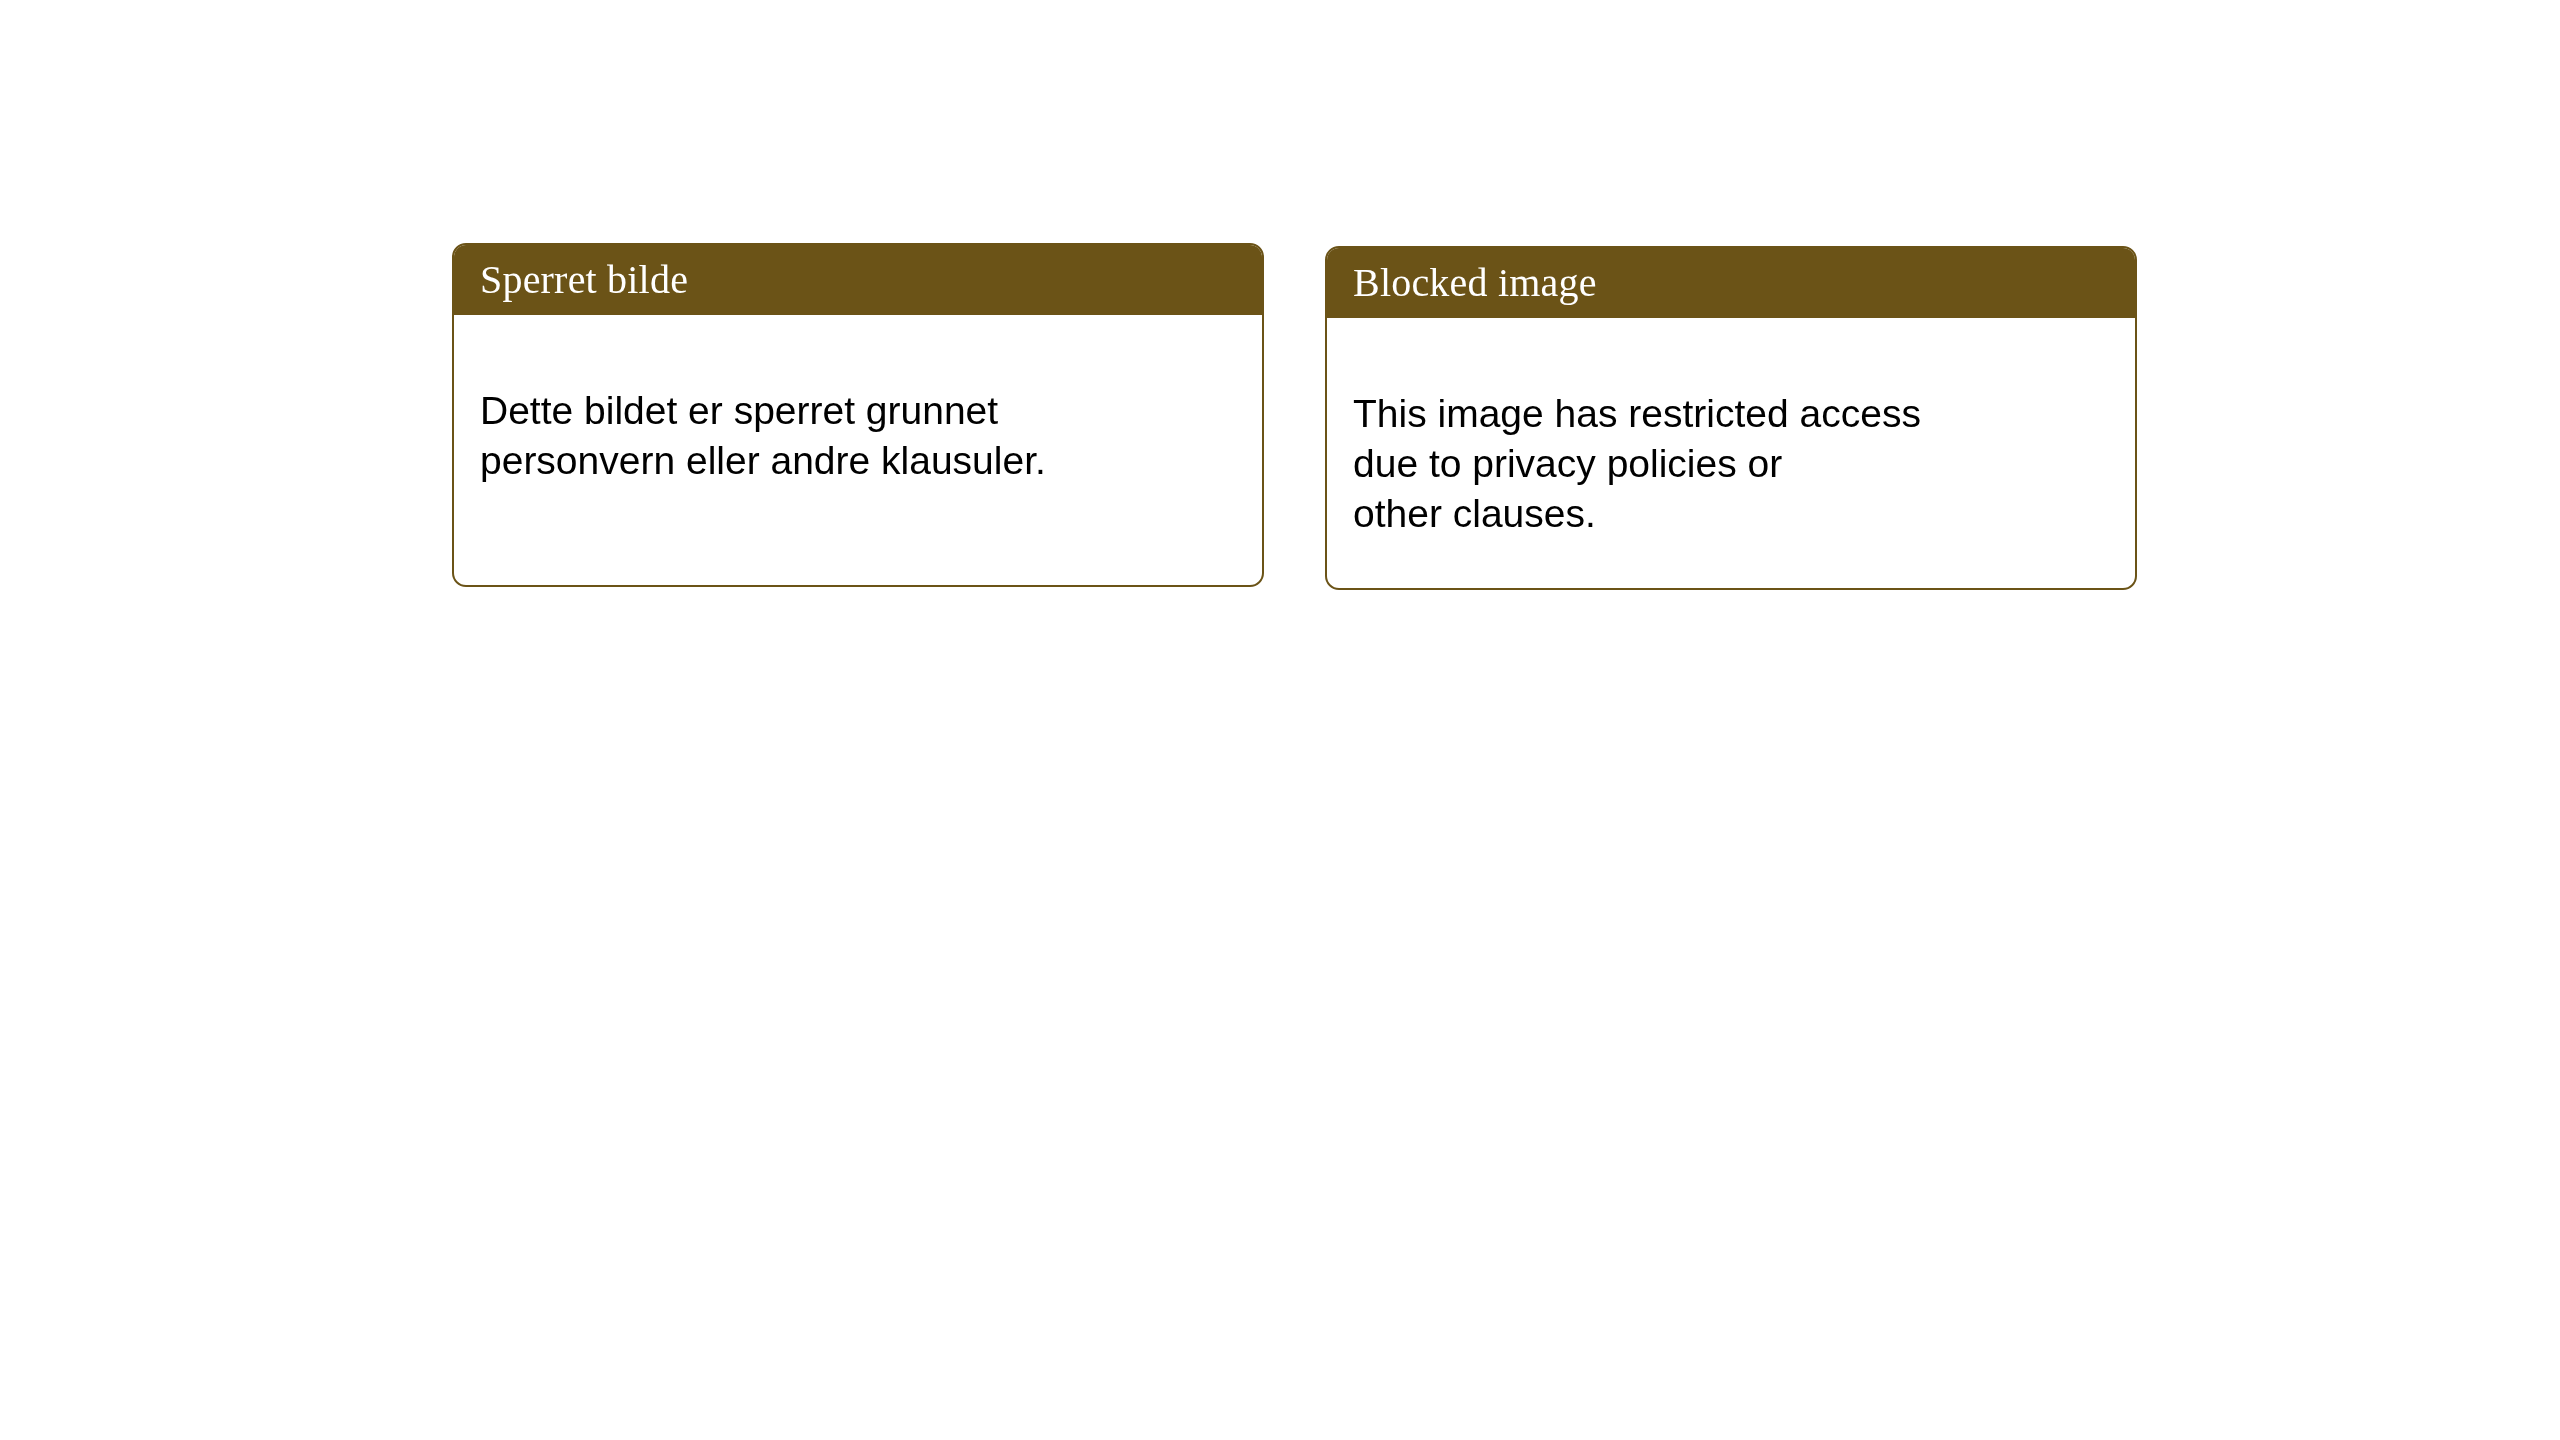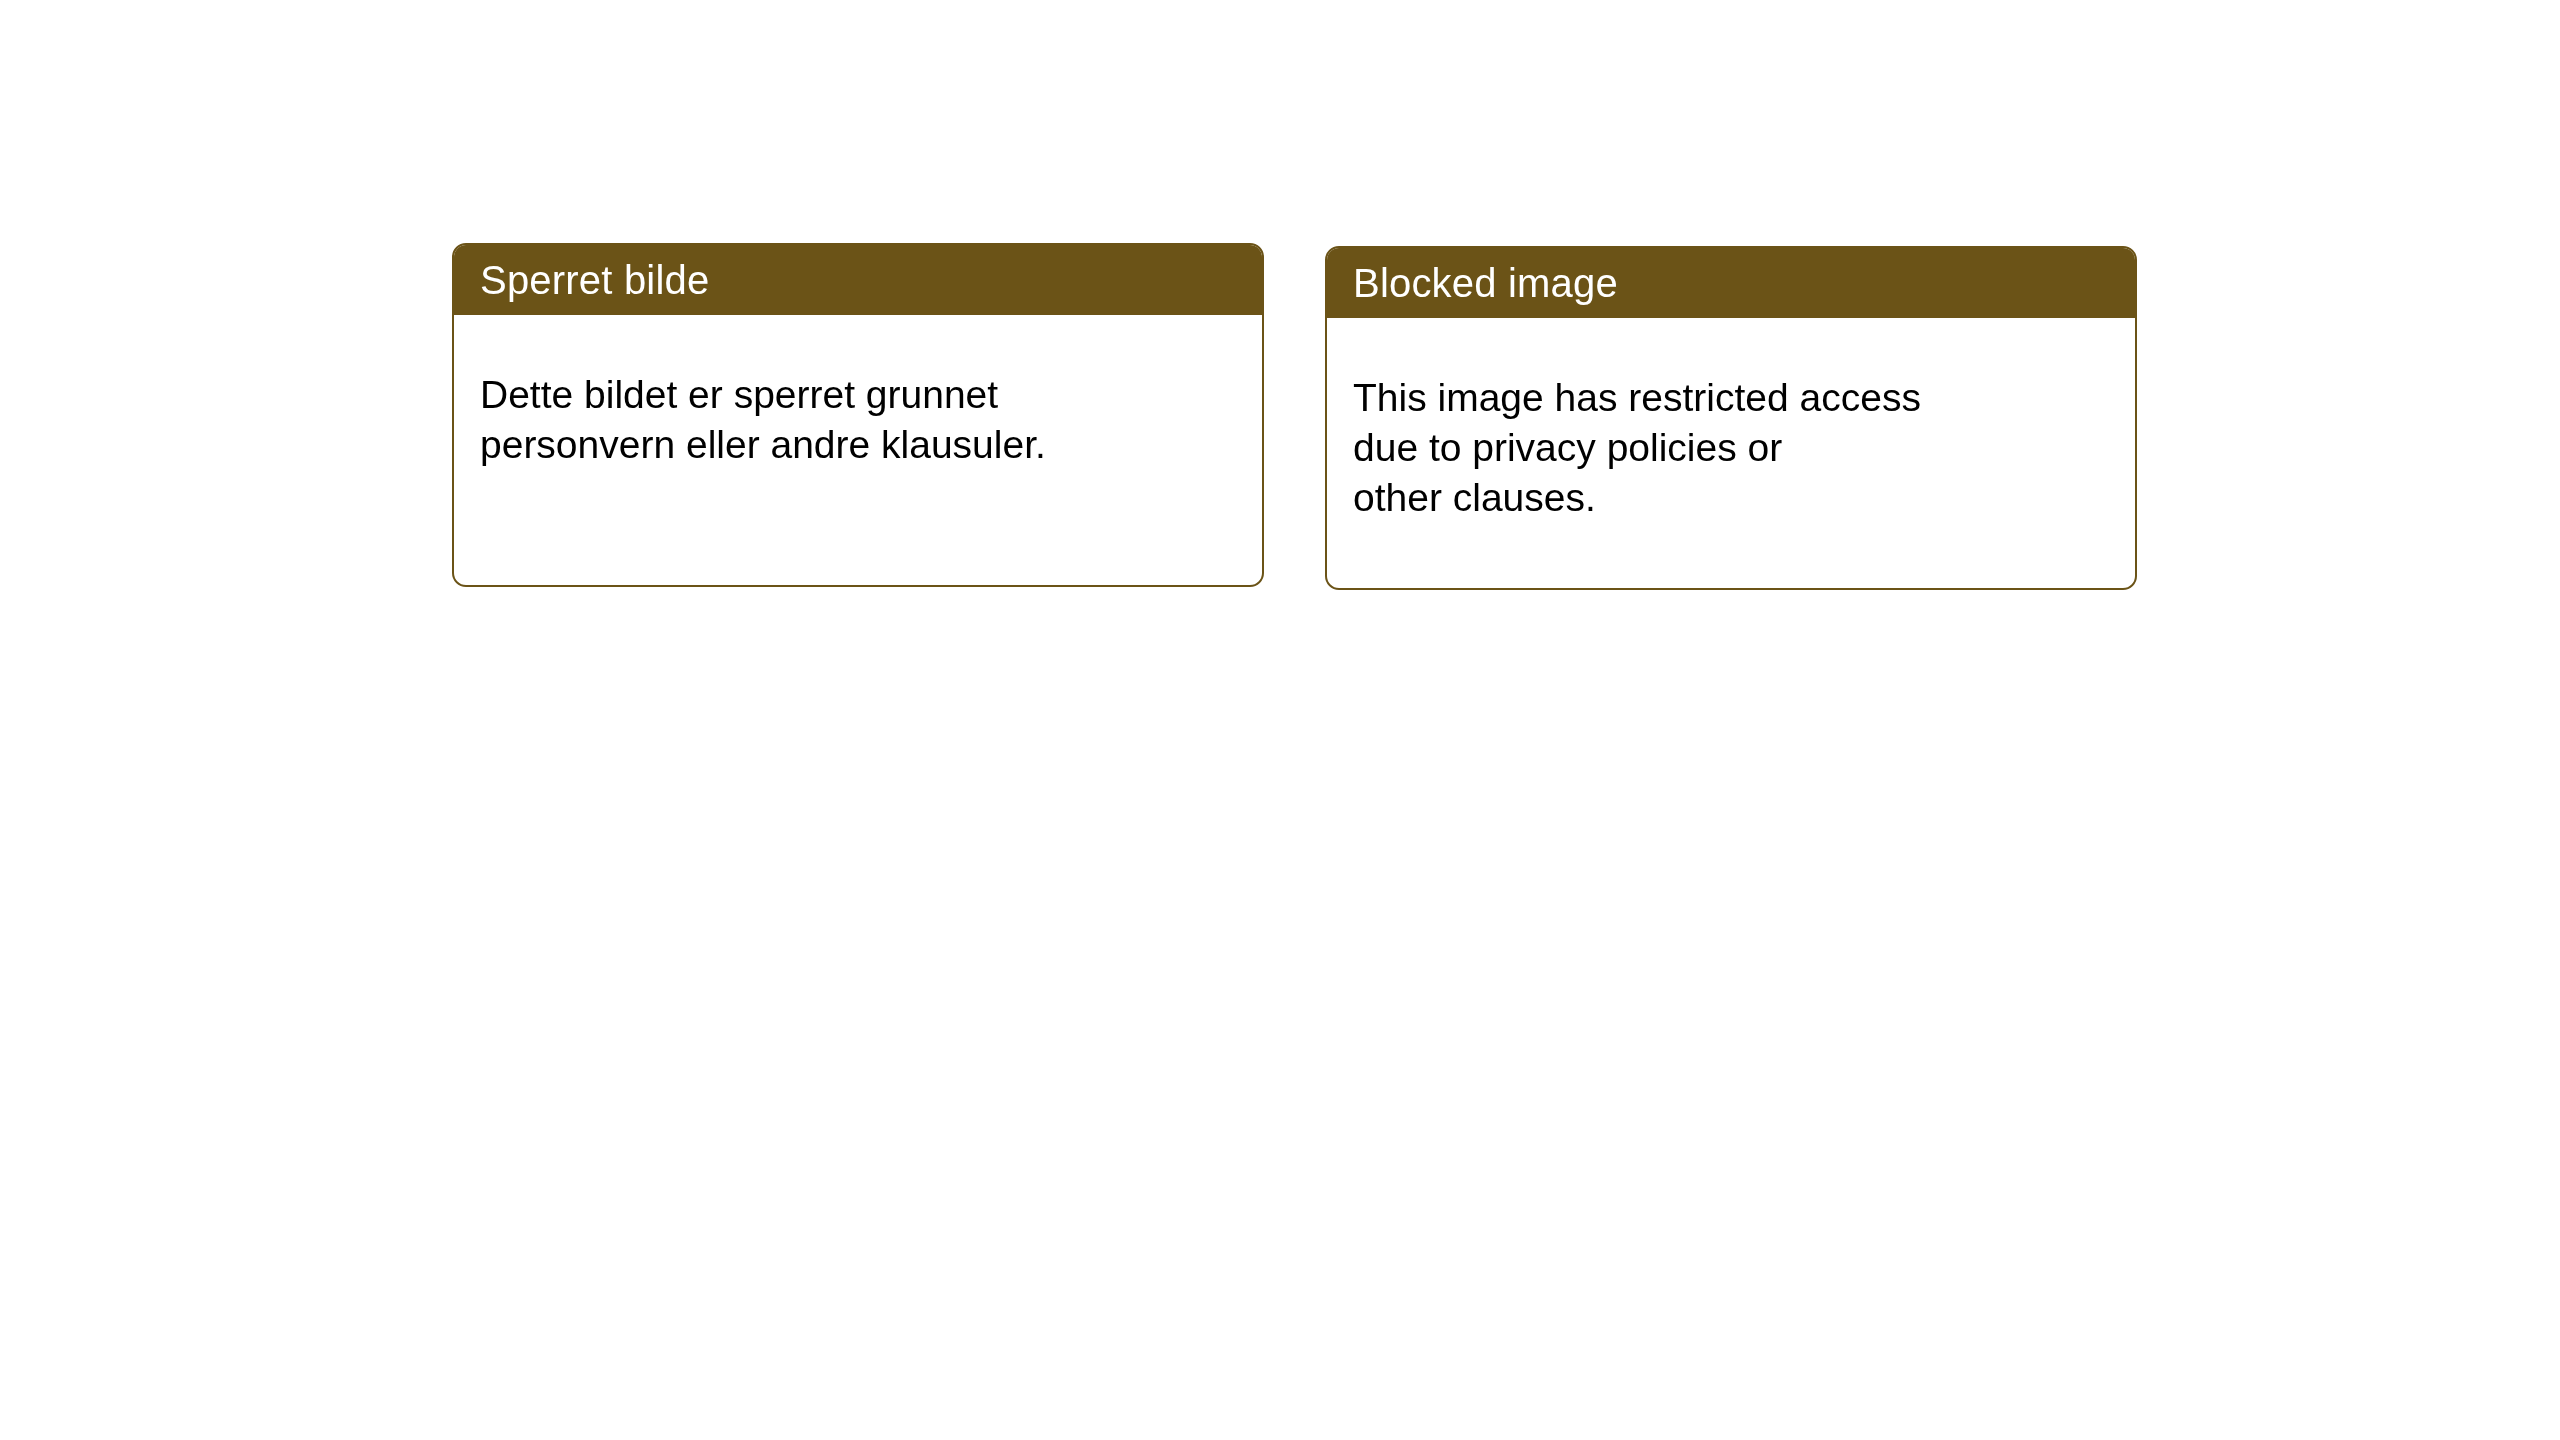--- a/index.html
+++ b/index.html
@@ -47,23 +47,24 @@
     align-items: center;
     padding: 0 0 0 26px;
     box-sizing: border-box;
   }
   .notice-header-text {
     font-size: 40px;
     font-weight: 400;
     line-height: 1.1;
     letter-spacing: 0.2px;
     white-space: nowrap;
+    font-family: Liberation Serif, serif;
   }
   .notice-body {
-    padding: 16px 26px 0 26px;
+    padding: 32px 26px 0 26px;
     box-sizing: border-box;
   }
   .notice-body-text {
     font-size: 39px;
     line-height: 1.28;
     color: #000000;
     font-weight: 400;
     white-space: pre-line;
   }
 </style>

